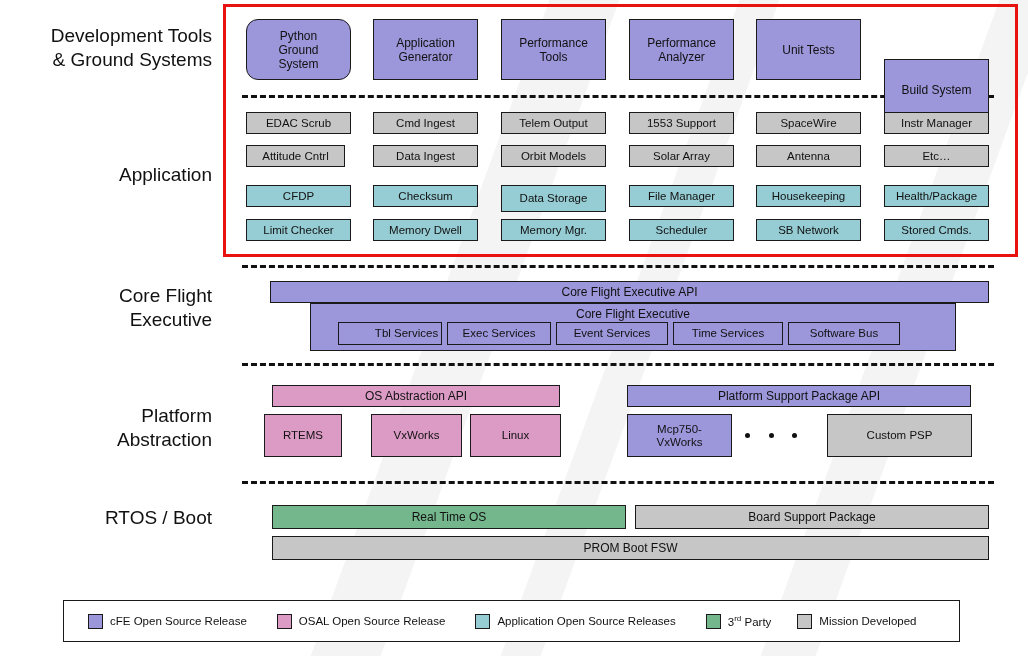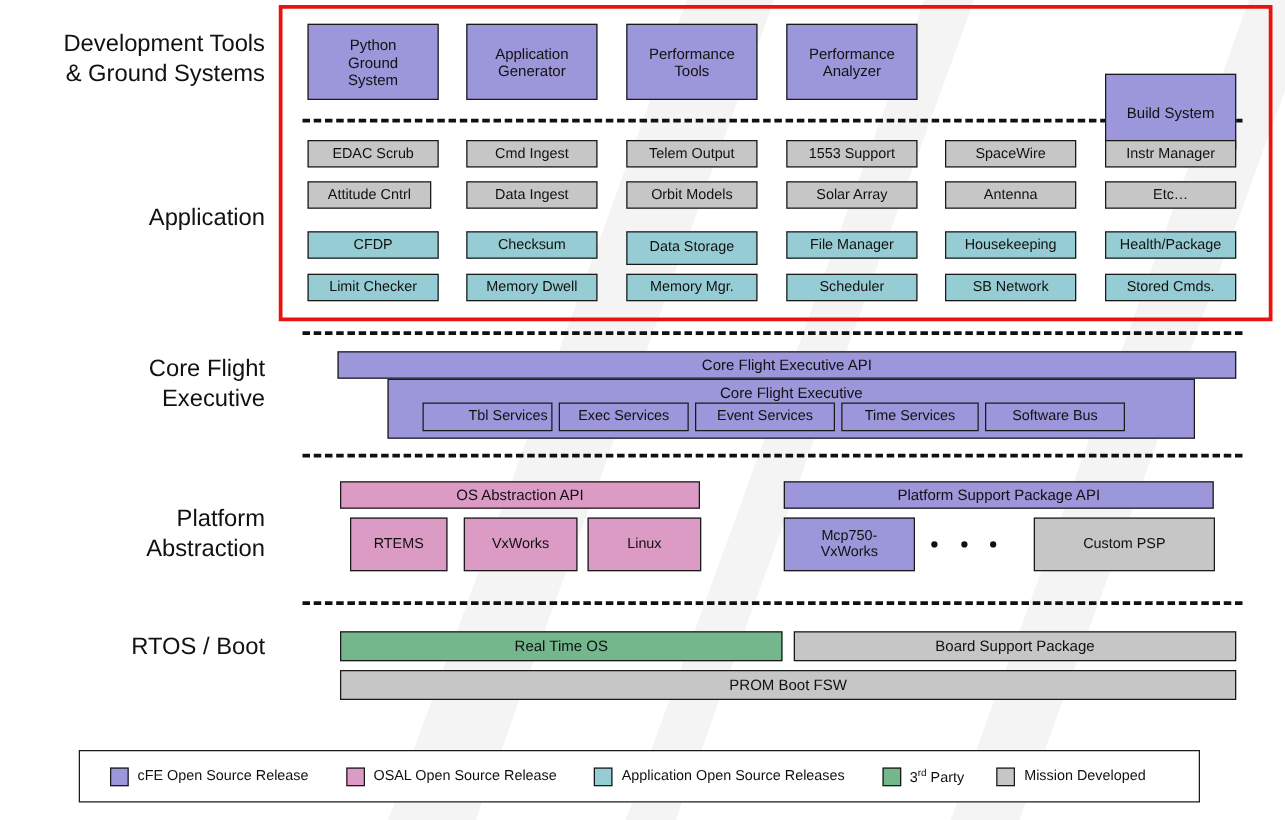--- a/index.html
+++ b/index.html
@@ -160,21 +160,21 @@
     <div>Platform</div>
     <div>Abstraction</div>
   </div>
 
   <div class="layer-label" style="left:0px; top:506px; width:212px;">
     <div>RTOS / Boot</div>
   </div>
 
   <div class="red-frame"></div>
 
-  <div class="box purple tool" style="left:246px; top:19px; width:105px; height:61px;">
+  <div class="box purple tool" style="left:246px; top:19px; width:105px; height:61px;border-radius:12px;">
     <div>
       <div>Python</div>
       <div>Ground</div>
       <div>System</div>
     </div>
   </div>
   <div class="box purple tool" style="left:373px; top:19px; width:105px; height:61px;">
     <div>
       <div>Application</div>
       <div>Generator</div>
@@ -183,20 +183,25 @@
   <div class="box purple tool" style="left:501px; top:19px; width:105px; height:61px;">
     <div>
       <div>Performance</div>
       <div>Tools</div>
     </div>
   </div>
   <div class="box purple tool" style="left:629px; top:19px; width:105px; height:61px;">
     <div>
       <div>Performance</div>
       <div>Analyzer</div>
+    </div>
+  </div>
+  <div class="box purple tool" style="left:756px; top:19px; width:105px; height:61px;">
+    <div>
+      <div>Unit Tests</div>
     </div>
   </div>
   <div class="box purple tool" style="left:884px; top:19px; width:105px; height:61px;margin-top:40px;">
     <div>
       <div>Build System</div>
     </div>
   </div>
 
   <div class="dashed-sep" style="left:242px; top:95px; width:752px;"></div>
 
@@ -239,21 +244,21 @@
   <div class="box purple" style="left:338px; top:322px; width:104px; height:23px;padding-left:35px;">Tbl Services</div>
   <div class="box purple" style="left:447px; top:322px; width:104px; height:23px;">Exec Services</div>
   <div class="box purple" style="left:556px; top:322px; width:112px; height:23px;">Event Services</div>
   <div class="box purple" style="left:673px; top:322px; width:110px; height:23px;">Time Services</div>
   <div class="box purple" style="left:788px; top:322px; width:112px; height:23px;">Software Bus</div>
 
   <div class="dashed-sep" style="left:242px; top:363px; width:752px;"></div>
 
   <div class="box pink bar" style="left:272px; top:385px; width:288px; height:22px;">OS Abstraction API</div>
 
-  <div class="box pink" style="left:280px; top:414px; width:78px; height:43px;">RTEMS</div>
+  <div class="box pink" style="left:264px; top:414px; width:78px; height:43px;">RTEMS</div>
   <div class="box pink" style="left:371px; top:414px; width:91px; height:43px;">VxWorks</div>
   <div class="box pink" style="left:470px; top:414px; width:91px; height:43px;">Linux</div>
 
   <div class="box purple bar" style="left:627px; top:385px; width:344px; height:22px;">Platform Support Package API</div>
 
   <div class="box purple" style="left:627px; top:414px; width:105px; height:43px;">
     <div>
       <div>Mcp750-</div>
       <div>VxWorks</div>
     </div>

